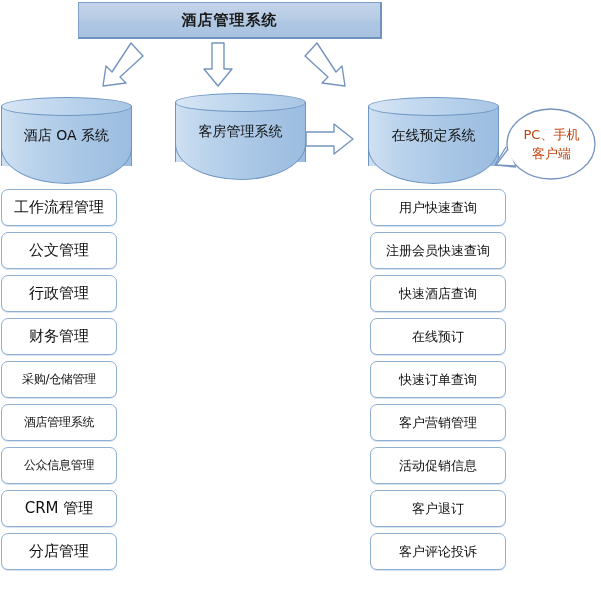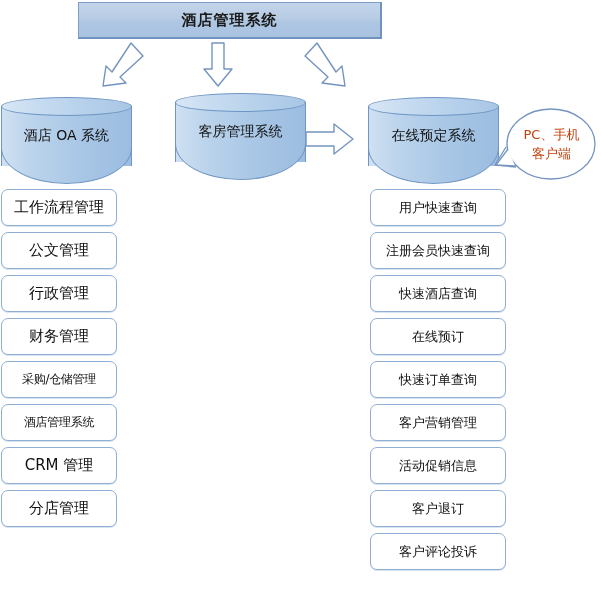--- a/index.html
+++ b/index.html
@@ -196,20 +196,21 @@
     </div>
   </div>
 
   <div class="col" id="col-1">
     <div class="item">工作流程管理</div>
     <div class="item">公文管理</div>
     <div class="item">行政管理</div>
     <div class="item">财务管理</div>
     <div class="item small">采购/仓储管理</div>
     <div class="item small">酒店管理系统</div>
+    <div class="item small">公众信息管理</div>
     <div class="item">CRM 管理</div>
     <div class="item">分店管理</div>
   </div>
 
 
   <div class="col" id="col-3">
     <div class="item">用户快速查询</div>
     <div class="item">注册会员快速查询</div>
     <div class="item">快速酒店查询</div>
     <div class="item">在线预订</div>

